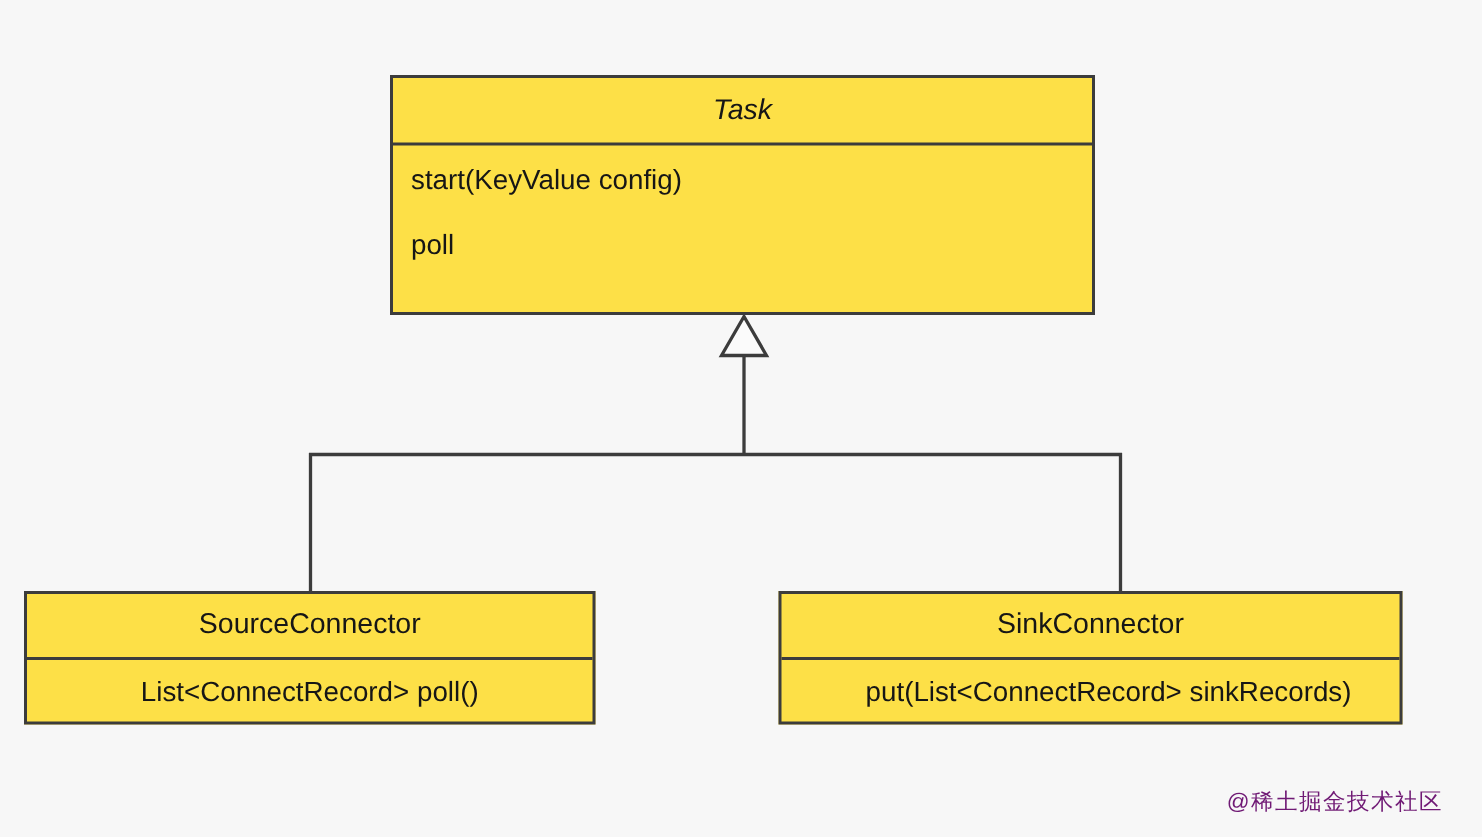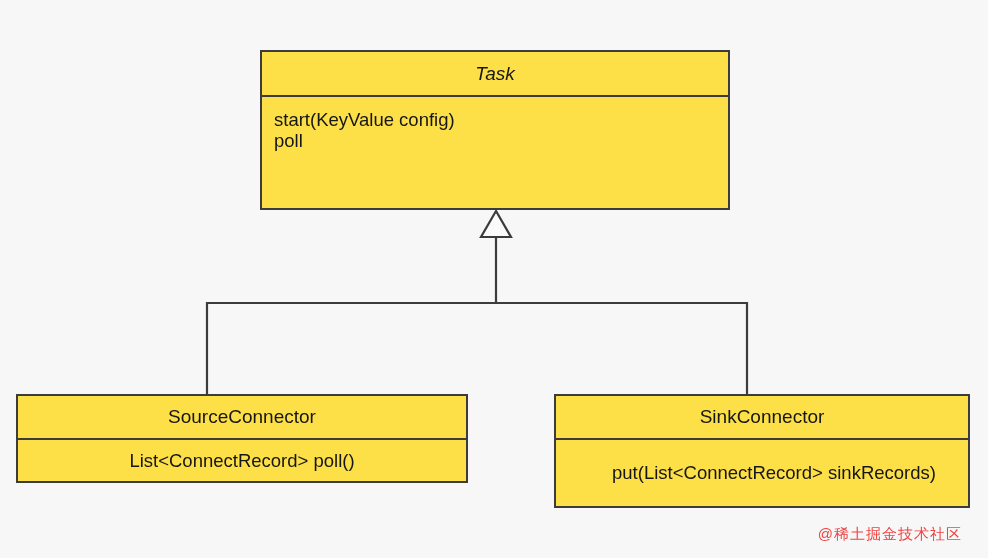--- a/index.html
+++ b/index.html
@@ -70,43 +70,44 @@
     height: 160px;
   }
   #class-task .uml-title {
     height: 43px;
     flex: 0 0 43px;
   }
   #class-task .uml-members {
     flex: 1 1 auto;
     padding: 12px 0 0 12px;
     justify-content: flex-start;
+    gap: 22px;
   }
 
   
   #class-source-connector {
     left: 16px;
     top: 394px;
-    width: 452px;
+    width: 381px;
     height: 89px;
   }
   #class-source-connector .uml-title {
     height: 42px;
     flex: 0 0 42px;
   }
   #class-source-connector .uml-members {
     flex: 1 1 auto;
   }
 
   
   #class-sink-connector {
-    left: 554px;
+    left: 519px;
     top: 394px;
     width: 416px;
-    height: 114px;
+    height: 89px;
   }
   #class-sink-connector .uml-title {
     height: 42px;
     flex: 0 0 42px;
   }
   #class-sink-connector .uml-members {
     flex: 1 1 auto;
     padding-left: 24px;
   }
 
@@ -119,21 +120,21 @@
     height: 558px;
     pointer-events: none;
   }
 
   
   #watermark {
     position: absolute;
     right: 26px;
     bottom: 14px;
     font-size: 15px;
-    color: #ef4444;
+    color: #701a75;
     letter-spacing: 1px;
     user-select: none;
     white-space: nowrap;
   }
 </style>
 </head>
 <body>
 
 <div id="diagram-canvas">
 

